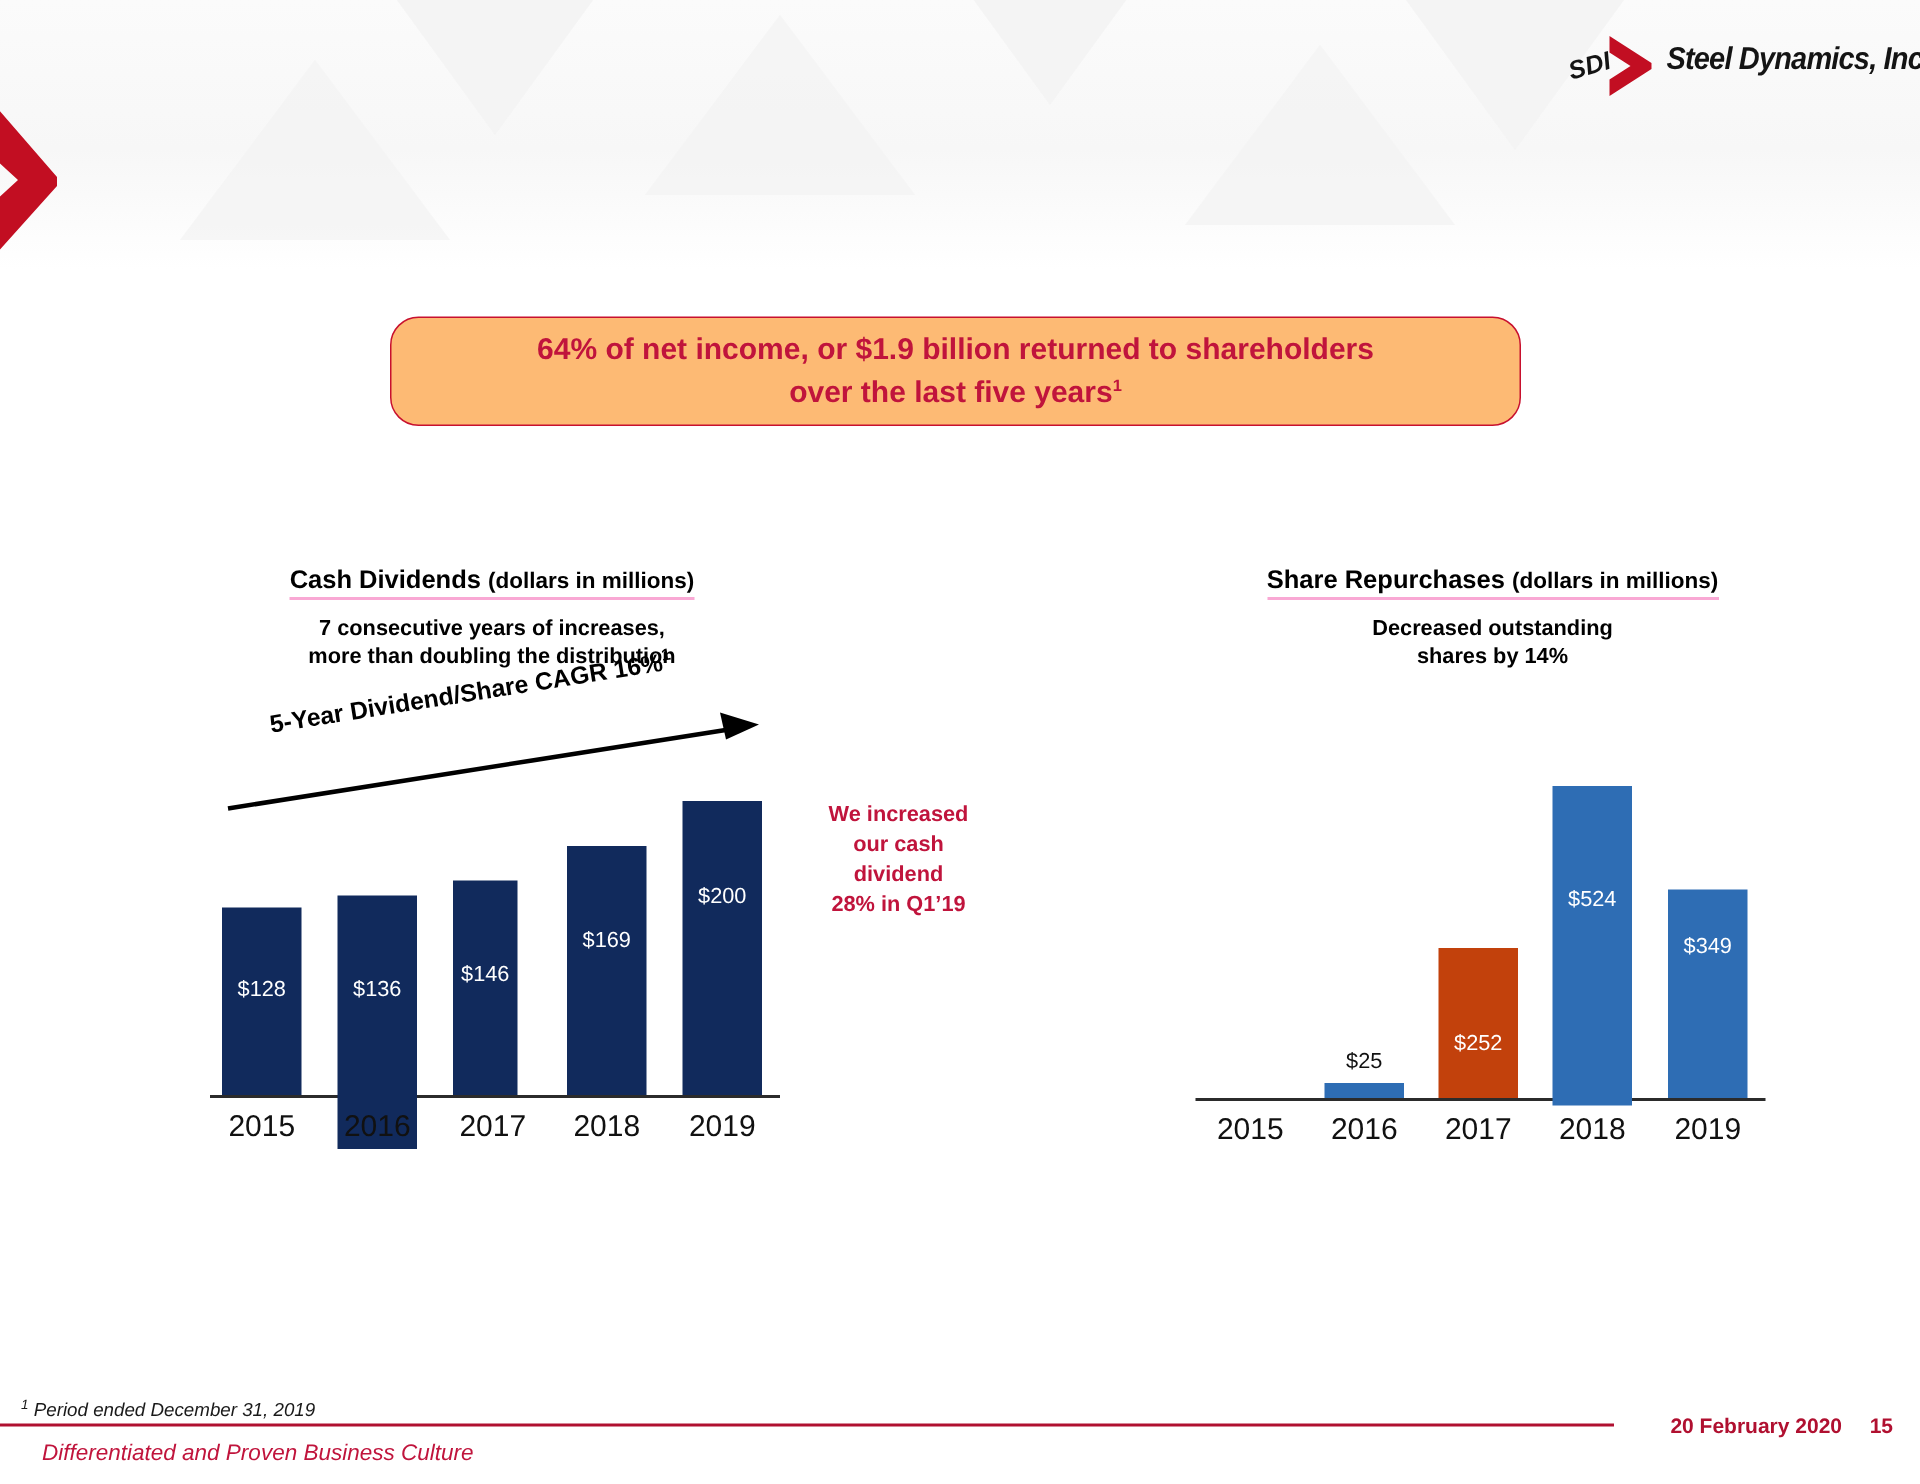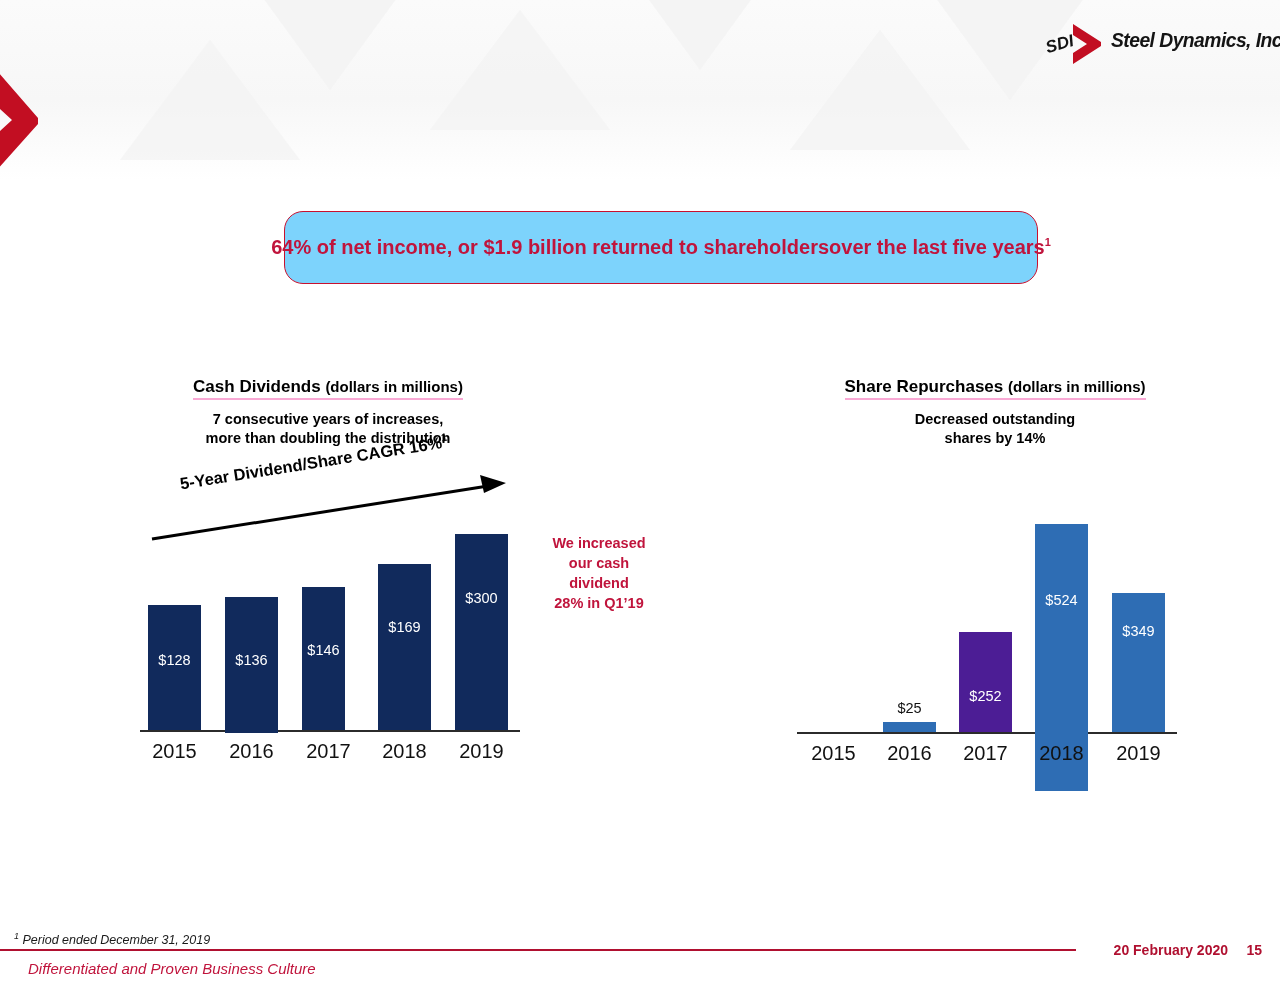--- a/index.html
+++ b/index.html
@@ -76,27 +76,27 @@
     color: #141414;
     letter-spacing: -0.6px;
     white-space: nowrap;
     transform: scaleX(.92);
     transform-origin: left center;
   }
 
   
   .callout {
     position: absolute;
-    left: 284px; top: 211px;
+    left: 260px; top: 211px;
     width: 752px; height: 71px;
     border: 1.6px solid #c8102e;
     border-radius: 19px;
-    background: #7dd3fc;
+    background: #fdba74;
     display: flex;
-    flex-direction: row;
+    flex-direction: column;
     align-items: center;
     justify-content: center;
   }
   .callout-line {
     font-size: 20px;
     font-weight: bold;
     color: #c0143c;
     line-height: 1.45;
     white-space: nowrap;
   }
@@ -281,31 +281,31 @@
       <div>7 consecutive years of increases,</div>
       <div>more than doubling the distribution</div>
     </div>
 
     <div class="plot" style="top:110px; height:245px;">
       <div class="axis-line" style="left:22px; top:243px; width:380px;"></div>
 
       <div class="bar" style="left:30px;  width:53px; height:125px; top:118px; background:#112A5C;">
         <div class="bar-label-in" style="top:47px;">$128</div>
       </div>
-      <div class="bar" style="left:107px; width:53px; height:136px; top:110px; background:#112A5C;">
+      <div class="bar" style="left:107px; width:53px; height:169px; top:110px; background:#112A5C;">
         <div class="bar-label-in" style="top:55px;">$136</div>
       </div>
       <div class="bar" style="left:184px; width:43px; height:143px; top:100px; background:#112A5C;">
         <div class="bar-label-in" style="top:55px;">$146</div>
       </div>
       <div class="bar" style="left:260px; width:53px; height:166px; top:77px; background:#112A5C;">
         <div class="bar-label-in" style="top:55px;">$169</div>
       </div>
       <div class="bar" style="left:337px; width:53px; height:196px; top:47px; background:#112A5C;">
-        <div class="bar-label-in" style="top:56px;">$300</div>
+        <div class="bar-label-in" style="top:56px;">$200</div>
       </div>
 
       <div class="tick-label" style="left:30px;  top:253px; width:53px;">2015</div>
       <div class="tick-label" style="left:107px; top:253px; width:53px;">2016</div>
       <div class="tick-label" style="left:184px; top:253px; width:53px;">2017</div>
       <div class="tick-label" style="left:260px; top:253px; width:53px;">2018</div>
       <div class="tick-label" style="left:337px; top:253px; width:53px;">2019</div>
     </div>
   </div>
 
@@ -334,24 +334,24 @@
     </div>
 
     <div class="plot" style="top:110px; height:245px;">
       <div class="axis-line" style="left:12px; top:245px; width:380px;"></div>
 
       <div class="bar" style="left:22px;  width:53px; height:0px; top:245px; background:#2E6DB4;"></div>
 
       <div class="bar" style="left:98px;  width:53px; height:10px;  top:235px; background:#2E6DB4;">
         <div class="bar-label-out" style="top:-22px;">$25</div>
       </div>
-      <div class="bar" style="left:174px; width:53px; height:100px; top:145px; background:#4c1d95;">
+      <div class="bar" style="left:174px; width:53px; height:100px; top:145px; background:#c2410c;">
         <div class="bar-label-in" style="top:56px;">$252</div>
       </div>
-      <div class="bar" style="left:250px; width:53px; height:267px; top:37px; background:#2E6DB4;">
+      <div class="bar" style="left:250px; width:53px; height:213px; top:37px; background:#2E6DB4;">
         <div class="bar-label-in" style="top:68px;">$524</div>
       </div>
       <div class="bar" style="left:327px; width:53px; height:139px; top:106px; background:#2E6DB4;">
         <div class="bar-label-in" style="top:30px;">$349</div>
       </div>
 
       <div class="tick-label" style="left:22px;  top:255px; width:53px;">2015</div>
       <div class="tick-label" style="left:98px;  top:255px; width:53px;">2016</div>
       <div class="tick-label" style="left:174px; top:255px; width:53px;">2017</div>
       <div class="tick-label" style="left:250px; top:255px; width:53px;">2018</div>

